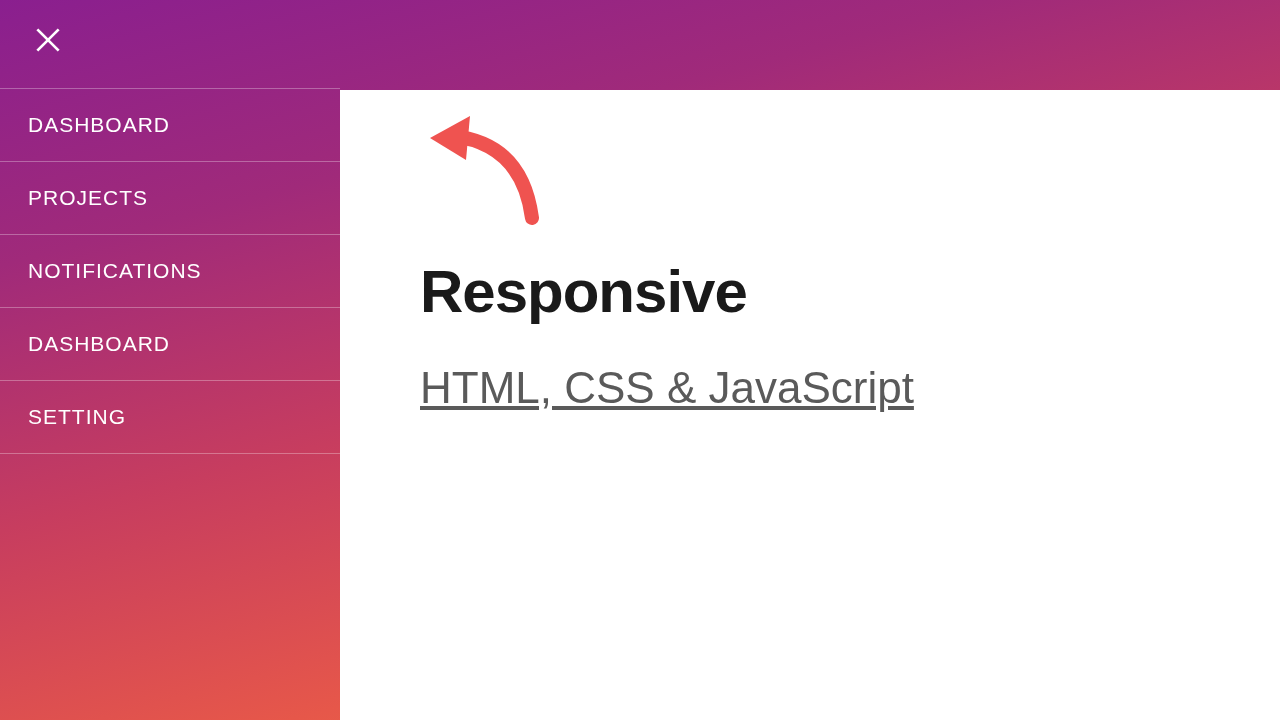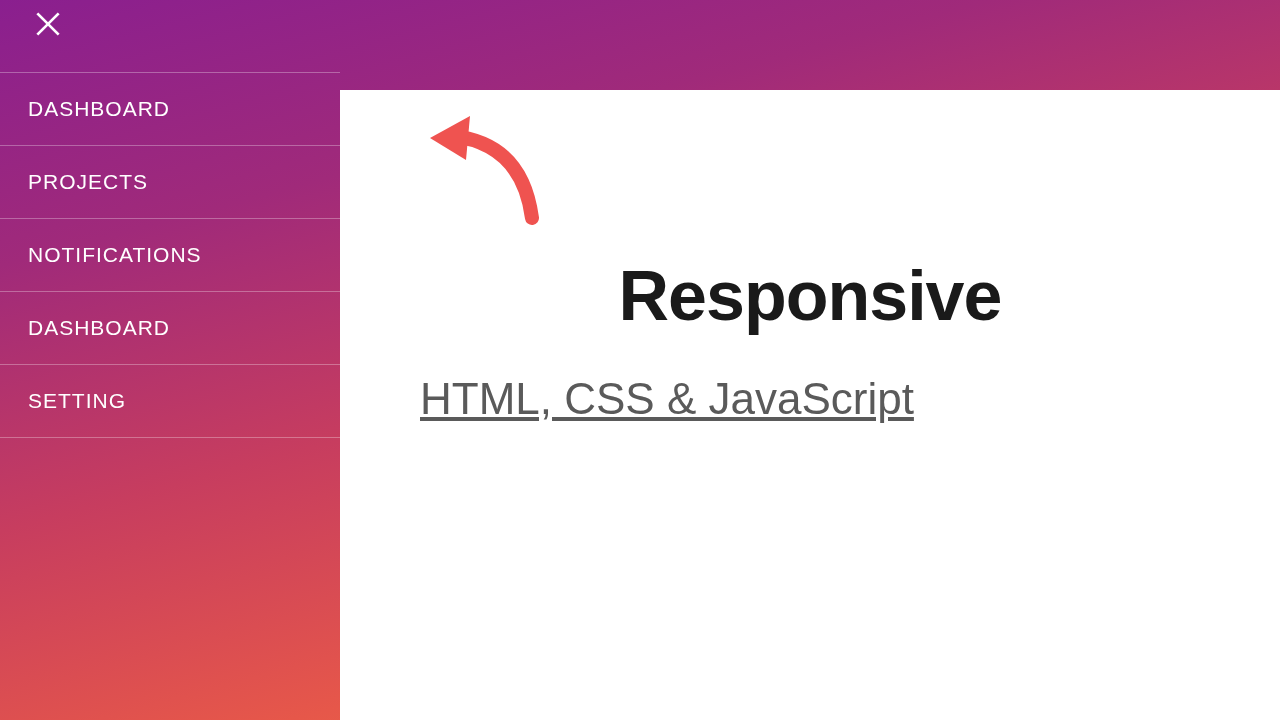--- a/index.html
+++ b/index.html
@@ -10,21 +10,21 @@
   overflow: hidden;
   background: linear-gradient(165deg, #8a1f8f 0%, #a02a7a 25%, #c73d5f 50%, #e6574a 75%, #f47a3e 100%);
   position: relative;
 }
 .sidebar {
   position: absolute;
   left: 0;
   top: 0;
   width: 340px;
   height: 720px;
-  padding-top: 4px;
+  padding-top: 20px;
 }
 .close-btn {
   width: 40px;
   height: 40px;
   margin-left: 28px;
   margin-bottom: 28px;
   cursor: pointer;
   display: flex;
   align-items: center;
   justify-content: center;
@@ -52,26 +52,25 @@
 }
 .arrow {
   position: absolute;
   top: 18px;
   left: 82px;
   width: 130px;
   height: 130px;
 }
 .title {
   margin-top: 130px;
-  font-size: 70px;
+  font-size: 60px;
   font-weight: 800;
   line-height: 1.05;
   color: #1a1a1a;
   letter-spacing: -1px;
-  text-align: center;
 }
 .subtitle {
   margin-top: 40px;
   font-size: 44px;
   font-weight: 500;
   color: #5a5a5a;
   text-decoration: underline;
 }
 </style>
 </head>

